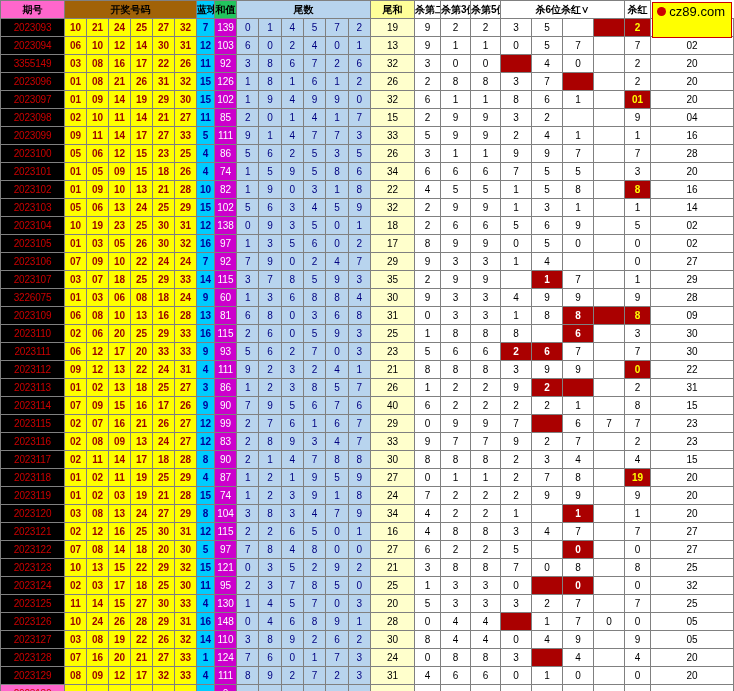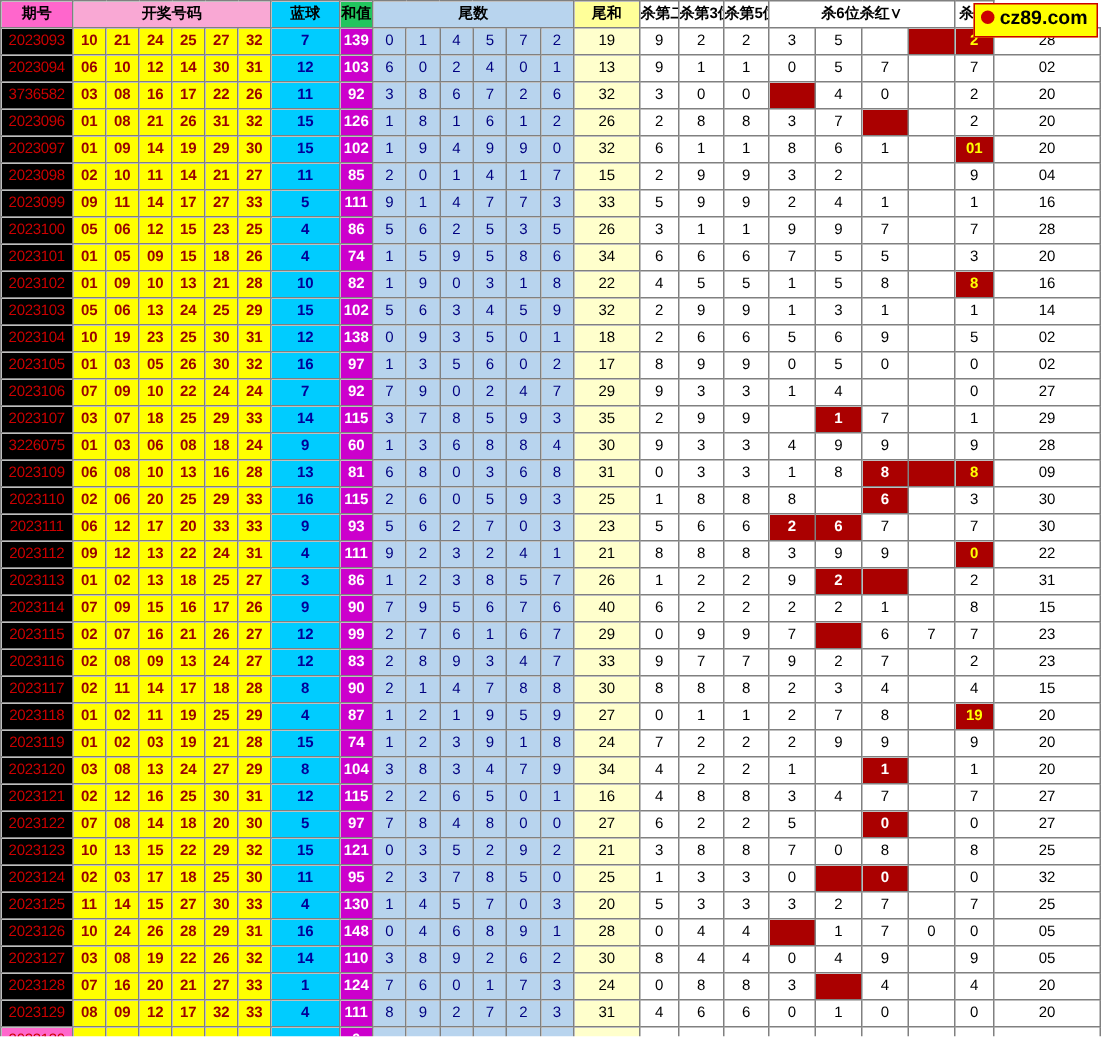--- a/index.html
+++ b/index.html
@@ -32,23 +32,23 @@
     white-space: nowrap;
   }
   
   thead th {
     font-weight: bold;
     font-size: 13px;
     height: 48px;
     line-height: 15px;
     padding: 1px;
   }
-  th.h-issue { background: #ff66cc; width: 48px; }
-  th.h-nums  { background: #f9a8d4; width: 132px; }
-  th.h-blue  { background: #00ccff; width: 46px; font-size: 12px; }
+  th.h-issue { background: #ff66cc; width: 64px; }
+  th.h-nums  { background: #a16207; width: 132px; }
+  th.h-blue  { background: #00ccff; width: 18px; font-size: 12px; }
   th.h-sum   { background: #22c55e; width: 22px; font-size: 12px; }
   th.h-tail  { background: #b8d4ee; width: 134px; }
   th.h-tailsum { background: #ffff99; width: 44px; font-size: 12px; }
   th.h-k2   { background: #ffffff; width: 26px; font-size: 11px; }
   th.h-k3   { background: #ffffff; width: 30px; font-size: 11px; }
   th.h-k5   { background: #ffffff; width: 30px; font-size: 11px; }
   th.h-k6   { background: #ffffff; width: 124px; font-size: 12px; }
   th.h-kred { background: #ffffff; width: 26px; font-size: 12px; }
 
   
@@ -68,21 +68,21 @@
   }
   td.blue {
     background: #00ccff;
     color: #000099;
     font-weight: bold;
     font-size: 10.5px;
   }
   td.sum {
     background: #cc00cc;
     color: #ffffff;
-    font-weight: bold;
+    font-weight: normal;
     font-size: 10px;
   }
   td.tail {
     background: #b8d4ee;
     color: #000080;
     font-size: 10px;
     width: 15.5px;
   }
   td.tailsum {
     background: #ffffcc;
@@ -117,23 +117,23 @@
   tr.last td.tail { background: #b8d4ee; }
   tr.last td.tailsum { background: #ffffcc; }
 
   
   #watermark {
     position: absolute;
     top: 2px;
     right: 2px;
     background: #ffff00;
     border: 1px solid #cc0000;
-    padding: 1px 6px 5px 4px;
+    padding: 1px 6px 18px 4px;
     font-size: 13px;
-    font-weight: bold;
+    font-weight: normal;
     color: #000;
     font-family: "Liberation Sans", sans-serif;
     display: flex;
     align-items: center;
     gap: 3px;
     z-index: 20;
   }
   #watermark .wm-dot {
     width: 9px; height: 9px;
     background: #cc0000;
@@ -216,21 +216,21 @@
           <td class="kill">1</td>
           <td class="kill">1</td>
           <td class="kill k6">0</td>
           <td class="kill k6">5</td>
           <td class="kill k6">7</td>
           <td class="kill k6"></td>
           <td class="kred">7</td>
           <td class="kill">02</td>
         </tr>
         <tr>
-          <td class="issue">3736582</td>
+          <td class="issue">3355149</td>
           <td class="num">03</td>
           <td class="num">08</td>
           <td class="num">16</td>
           <td class="num">17</td>
           <td class="num">22</td>
           <td class="num">26</td>
           <td class="blue">11</td>
           <td class="sum">92</td>
           <td class="tail">3</td>
           <td class="tail">8</td>

